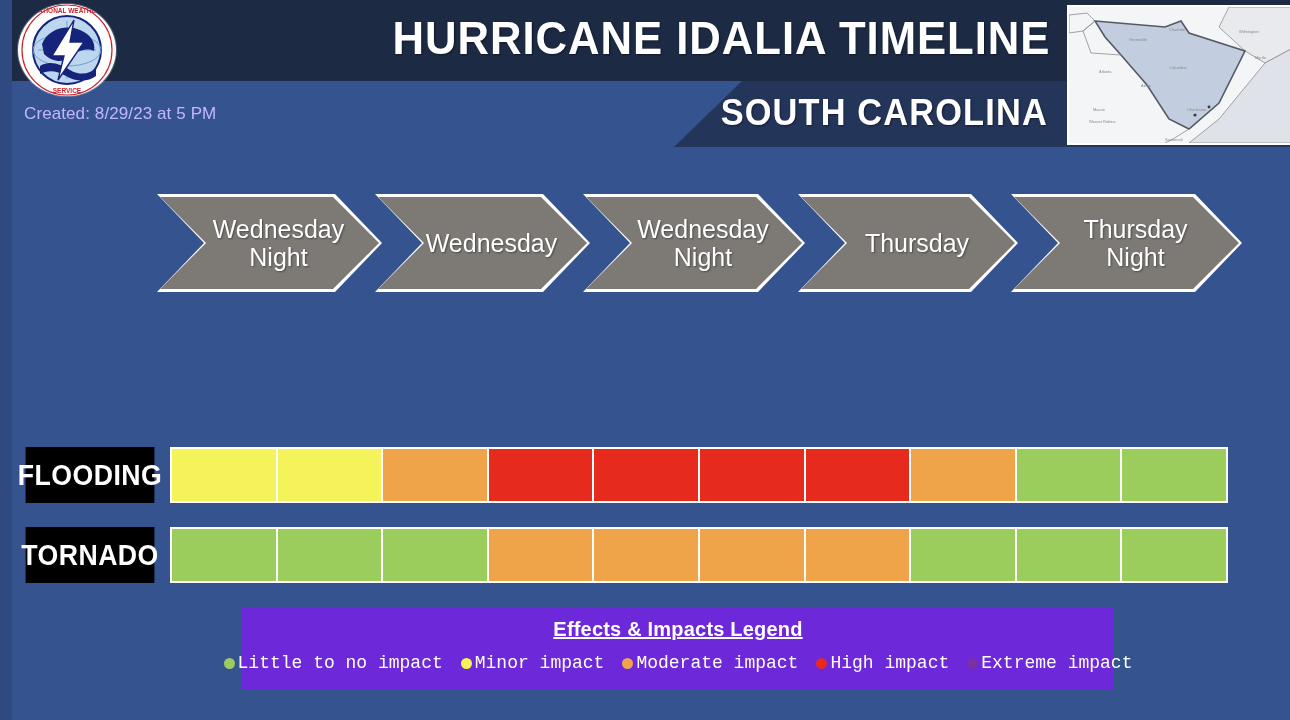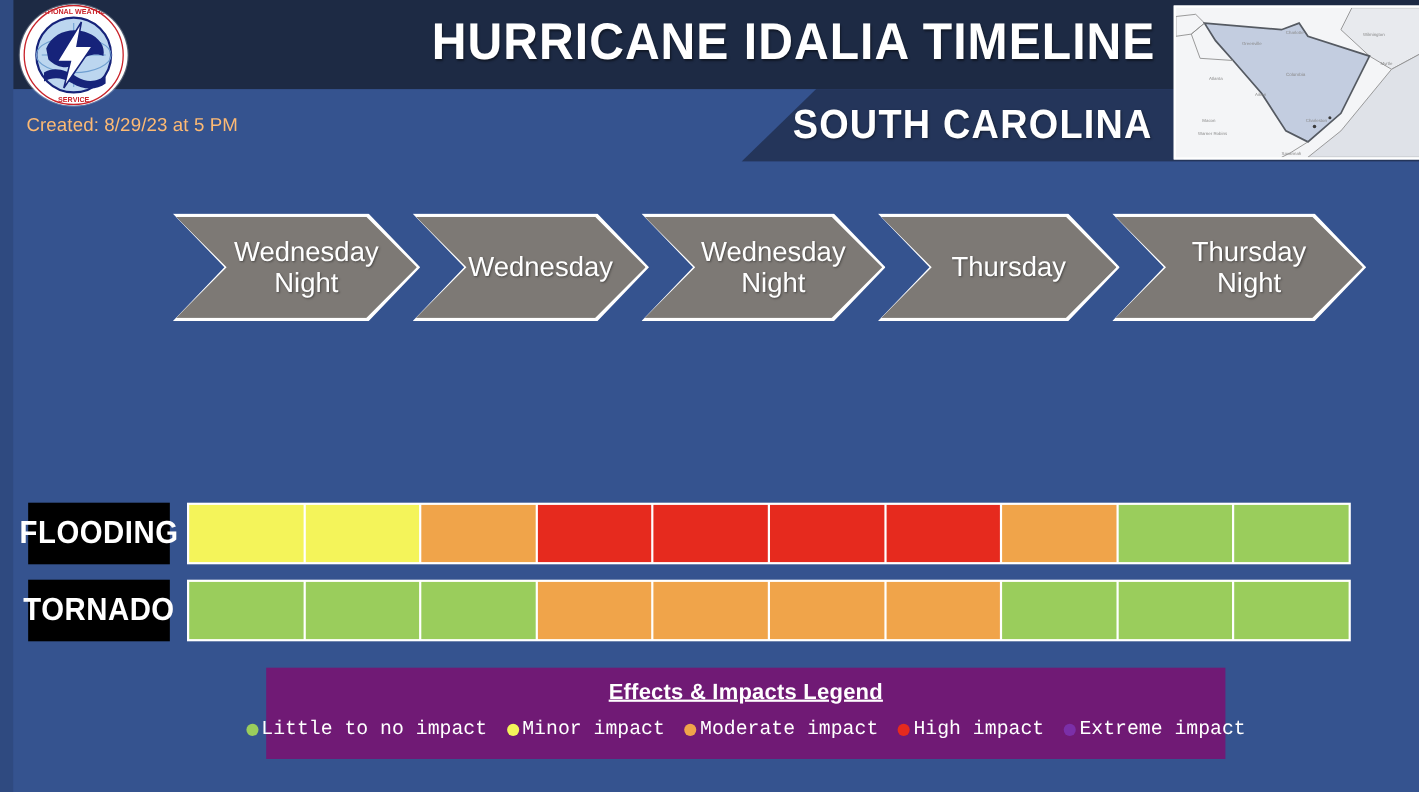--- a/index.html
+++ b/index.html
@@ -41,21 +41,21 @@
     background: #ffffff;
     box-shadow: 0 0 0 1px rgba(255,255,255,0.25);
     overflow: hidden;
   }
   .logo svg { display:block; width:98px; height:92px; }
 
   .created {
     position: absolute;
     left: 12px; top: 104px;
     font-size: 17px;
-    color: #fdba74;
+    color: #c4b5fd;
     letter-spacing: 0.1px;
     white-space: nowrap;
   }
 
   .title-main {
     position: absolute;
     right: 252px; top: 10px;
     font-family: "Liberation Sans Narrow", "Liberation Sans", sans-serif;
     font-size: 47px;
     font-weight: bold;
@@ -159,21 +159,21 @@
     box-sizing: border-box;
     gap: 2px;
   }
   .cell { flex: 1 1 0; height: 100%; }
 
   
   .legend {
     position: absolute;
     left: 230px; top: 607px;
     width: 872px; height: 83px;
-    background: #701a75;
+    background: #6d28d9;
   }
   .legend-title {
     text-align: center;
     color: #ffffff;
     font-size: 20px;
     font-weight: bold;
     text-decoration: underline;
     padding-top: 11px;
     letter-spacing: 0.2px;
   }
@@ -272,21 +272,21 @@
       <div class="chev-label">Thursday</div>
     </div>
     <div class="chev" style="left:854px;width:231px;">
       <div class="chev-inner"></div>
       <div class="chev-label">Thursday
 Night</div>
     </div>
   </div>
 
   <div class="rows">
-    <div class="hrow" style="left:0; top:457px; width:1038px;">
+    <div class="hrow" style="left:0; top:447px; width:1038px;">
       <div class="hlabel" style="left:8px; width:140px;">FLOODING</div>
       <div class="cells">
           <div class="cell" title="FLOODING — Minor impact" style="background: rgb(244, 244, 90);"></div>
           <div class="cell" title="FLOODING — Minor impact" style="background: rgb(244, 244, 90);"></div>
           <div class="cell" title="FLOODING — Moderate impact" style="background: rgb(240, 164, 74);"></div>
           <div class="cell" title="FLOODING — High impact" style="background: rgb(230, 42, 30);"></div>
           <div class="cell" title="FLOODING — High impact" style="background: rgb(230, 42, 30);"></div>
           <div class="cell" title="FLOODING — High impact" style="background: rgb(230, 42, 30);"></div>
           <div class="cell" title="FLOODING — High impact" style="background: rgb(230, 42, 30);"></div>
           <div class="cell" title="FLOODING — Moderate impact" style="background: rgb(240, 164, 74);"></div>

